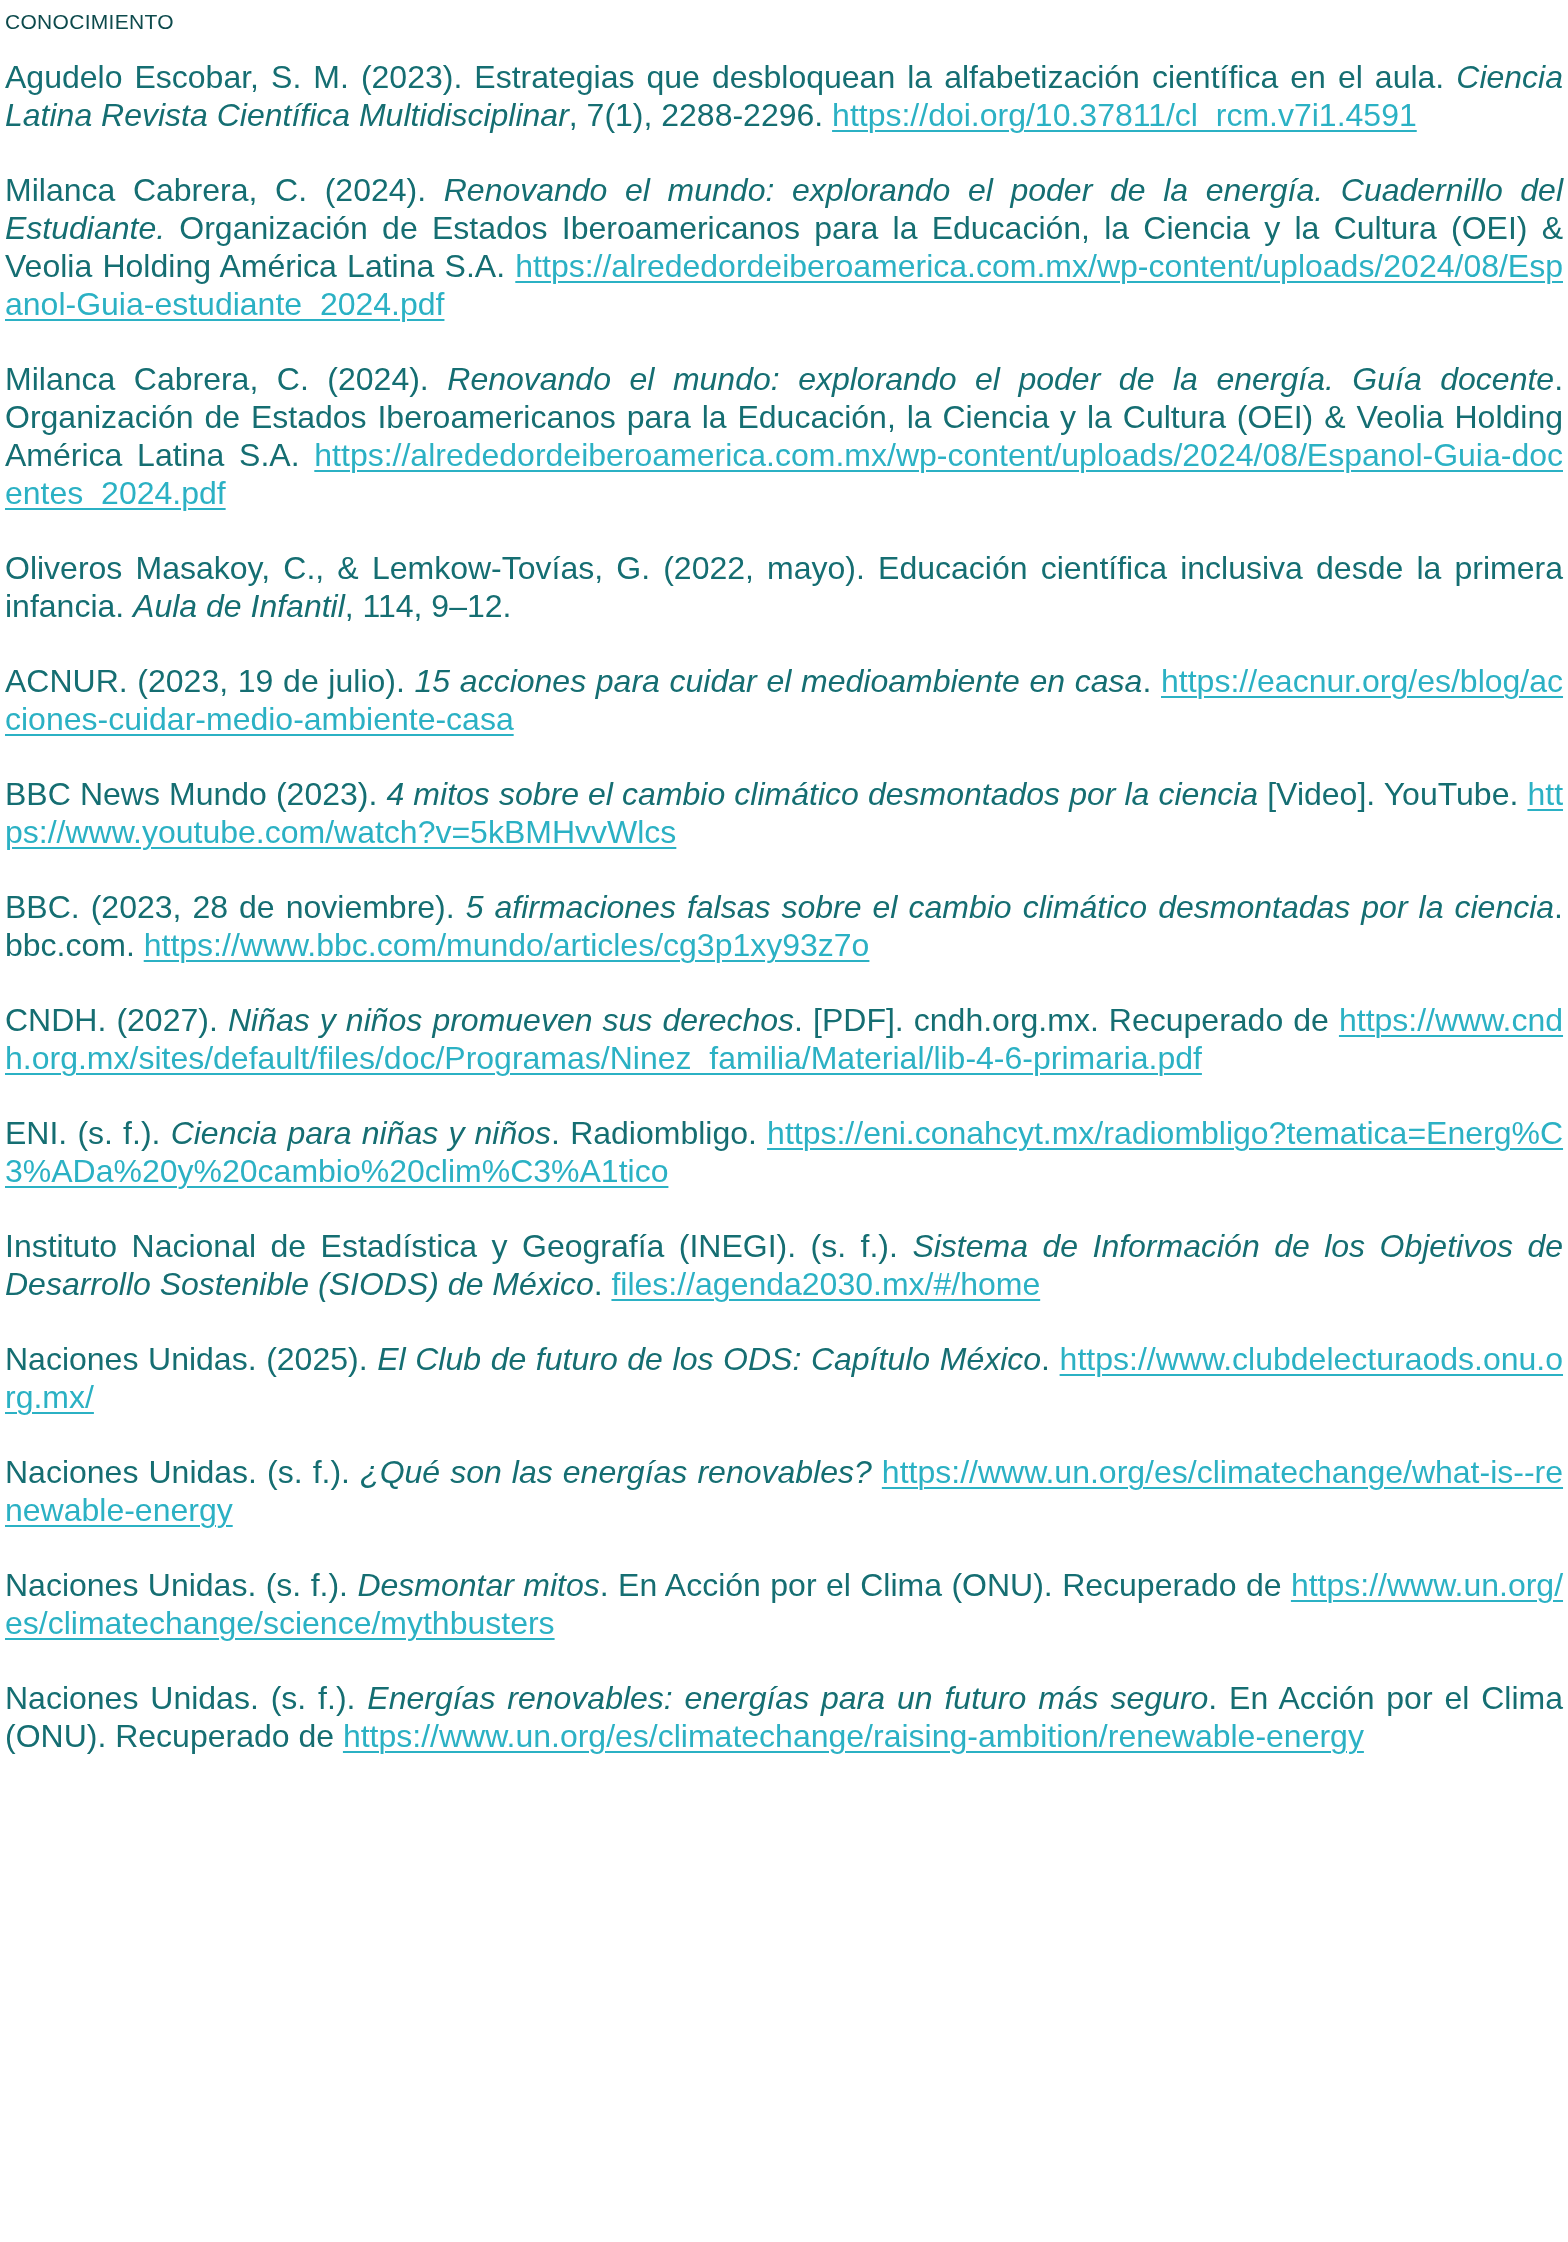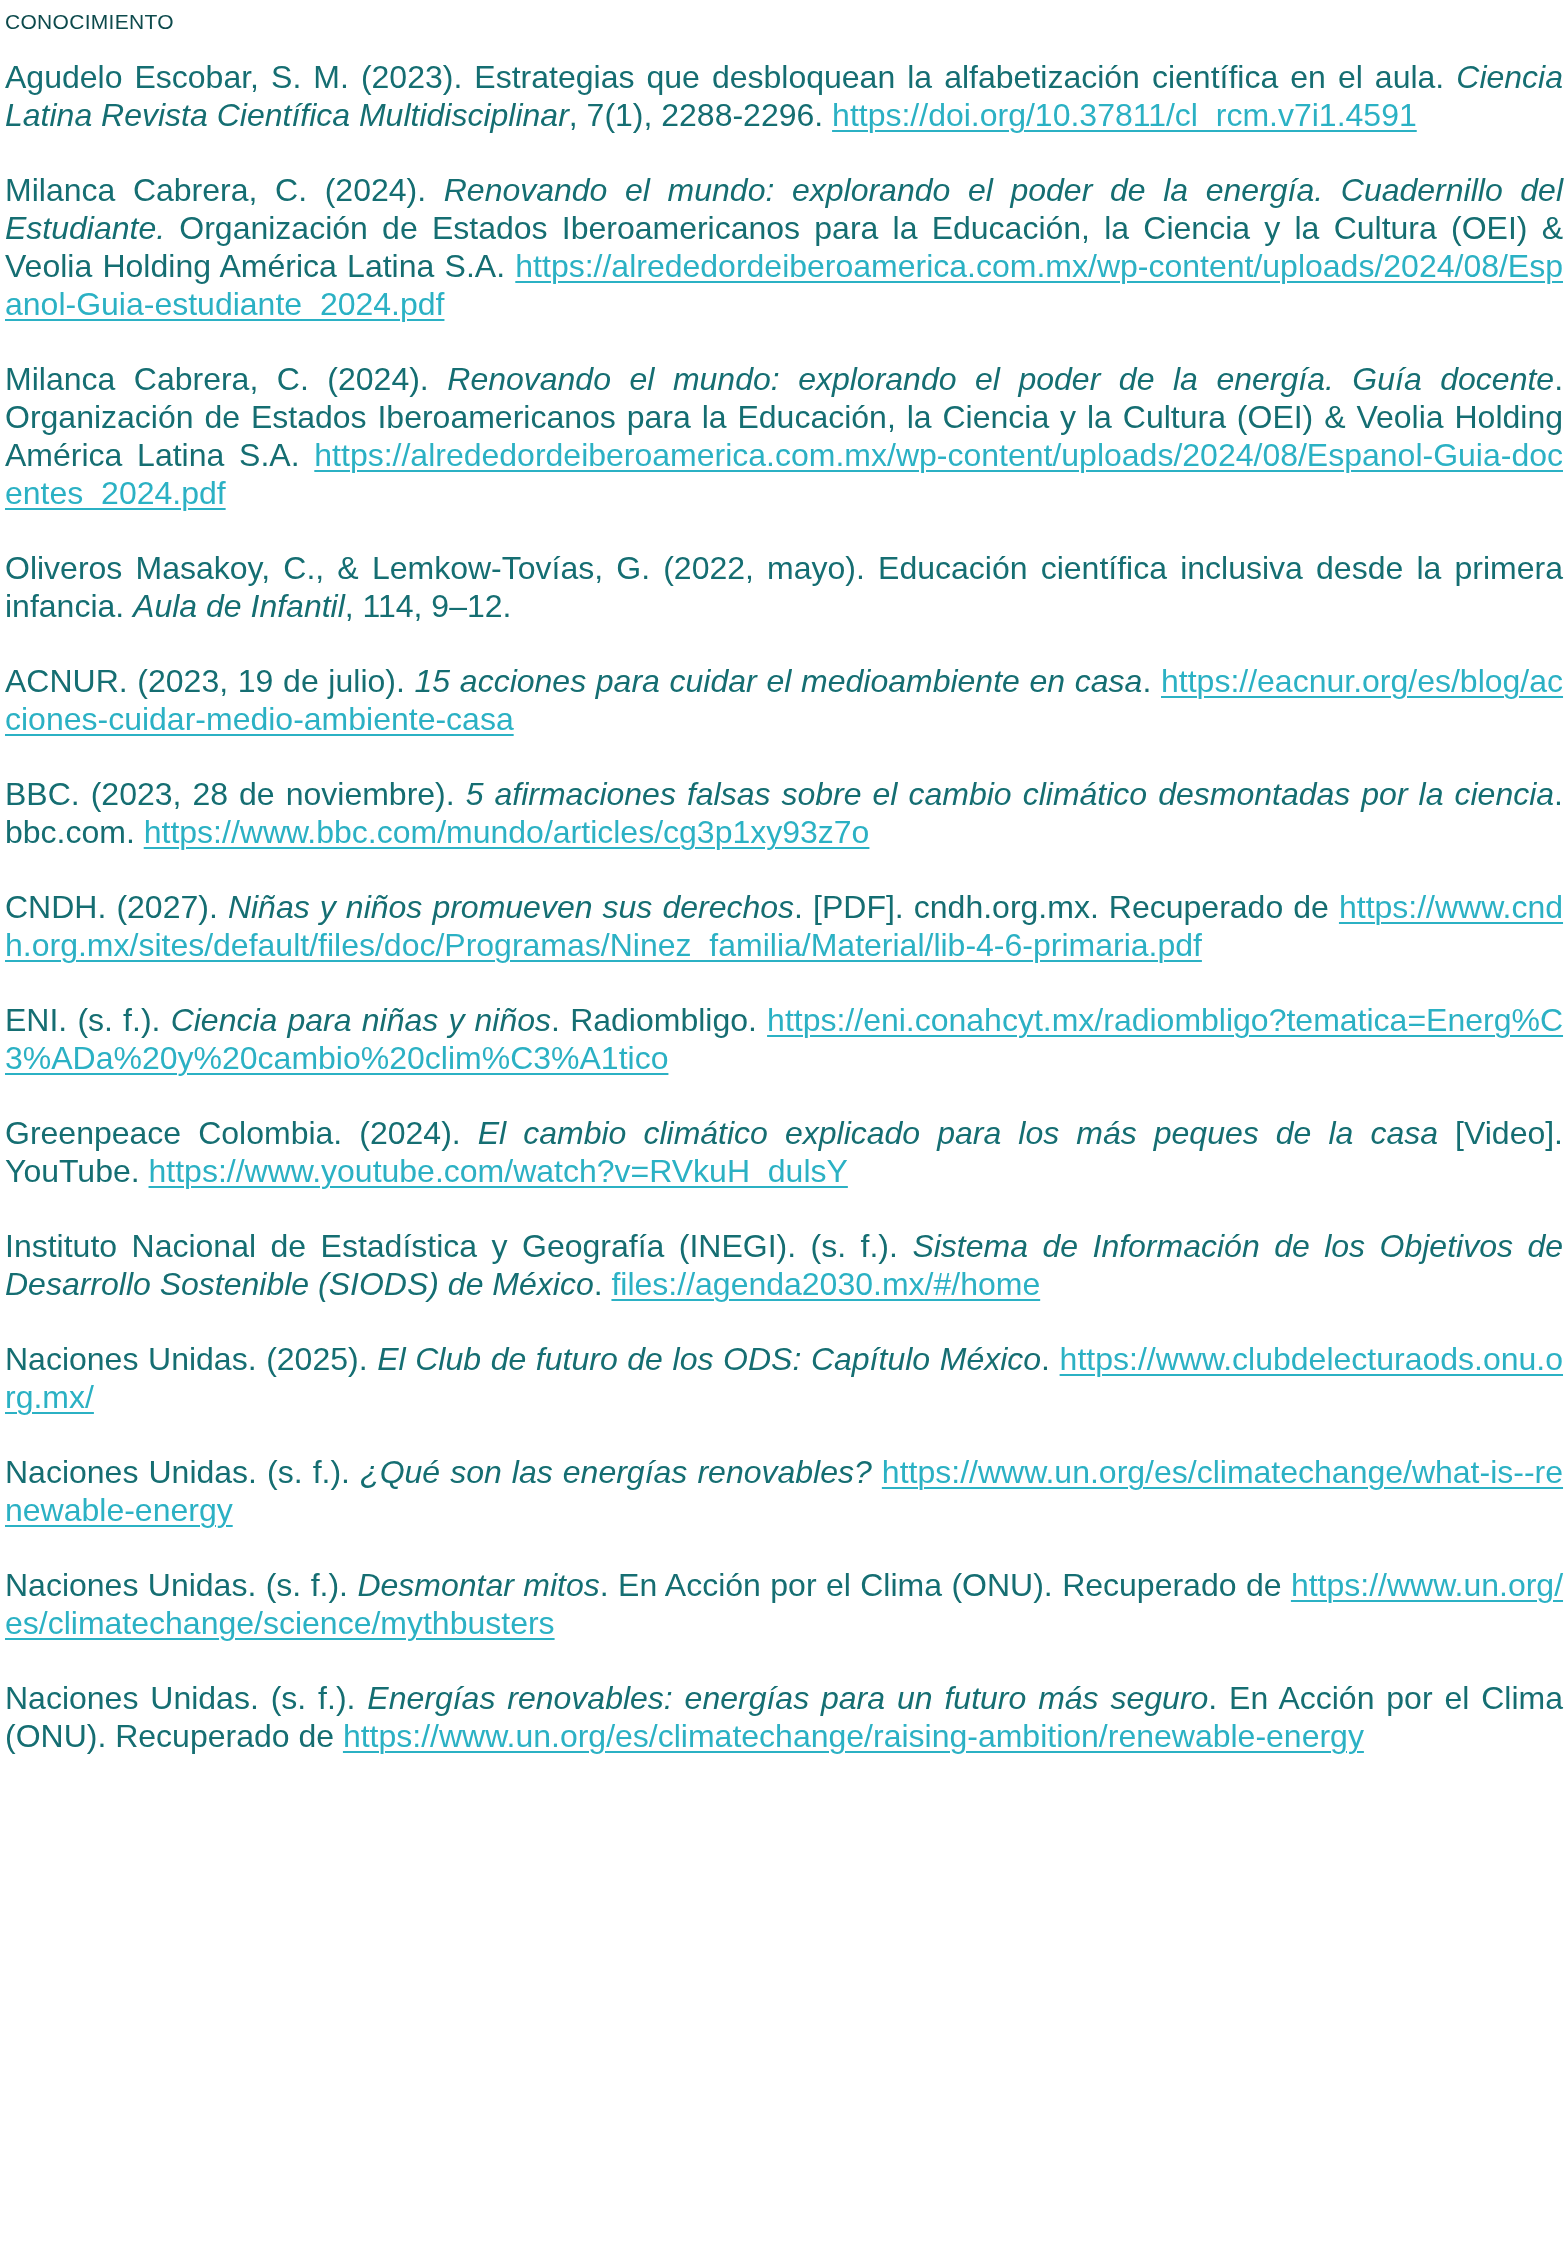--- a/index.html
+++ b/index.html
@@ -46,23 +46,23 @@
 <body>
 
 <main>
   <h1 class="page-title">CONOCIMIENTO</h1>
   <section id="reference-list">
       <p class="ref"><span class="plain">Agudelo Escobar, S. M. (2023). Estrategias que desbloquean la alfabetización científica en el aula. </span><span class="italic">Ciencia Latina Revista Científica Multidisciplinar</span><span class="plain">, 7(1), 2288-2296. </span><a class="link" href="#">https://doi.org/10.37811/cl_rcm.v7i1.4591</a></p>
       <p class="ref"><span class="plain">Milanca Cabrera, C. (2024). </span><span class="italic">Renovando el mundo: explorando el poder de la energía. Cuadernillo del Estudiante.</span><span class="plain"> Organización de Estados Iberoamericanos para la Educación, la Ciencia y la Cultura (OEI) &amp; Veolia Holding América Latina S.A. </span><a class="link" href="#">https://alrededordeiberoamerica.com.mx/wp-content/uploads/2024/08/Espanol-Guia-estudiante_2024.pdf</a></p>
       <p class="ref"><span class="plain">Milanca Cabrera, C. (2024). </span><span class="italic">Renovando el mundo: explorando el poder de la energía. Guía docente</span><span class="plain">. Organización de Estados Iberoamericanos para la Educación, la Ciencia y la Cultura (OEI) &amp; Veolia Holding América Latina S.A. </span><a class="link" href="#">https://alrededordeiberoamerica.com.mx/wp-content/uploads/2024/08/Espanol-Guia-docentes_2024.pdf</a></p>
       <p class="ref"><span class="plain">Oliveros Masakoy, C., &amp; Lemkow-Tovías, G. (2022, mayo). Educación científica inclusiva desde la primera infancia. </span><span class="italic">Aula de Infantil</span><span class="plain">, 114, 9–12.</span></p>
       <p class="ref"><span class="plain">ACNUR. (2023, 19 de julio). </span><span class="italic">15 acciones para cuidar el medioambiente en casa</span><span class="plain">.  </span><a class="link" href="#">https://eacnur.org/es/blog/acciones-cuidar-medio-ambiente-casa</a></p>
+      <p class="ref"><span class="plain">BBC News Mundo (2023). </span><span class="italic">4 mitos sobre el cambio climático desmontados por la ciencia</span><span class="plain"> [Video]. YouTube. </span><a class="link" href="#">https://www.youtube.com/watch?v=5kBMHvvWlcs</a></p>
       <p class="ref"><span class="plain">BBC. (2023, 28 de noviembre). </span><span class="italic">5 afirmaciones falsas sobre el cambio climático desmontadas por la ciencia</span><span class="plain">. bbc.com.  </span><a class="link" href="#">https://www.bbc.com/mundo/articles/cg3p1xy93z7o</a></p>
       <p class="ref"><span class="plain">CNDH. (2027). </span><span class="italic">Niñas y niños promueven sus derechos</span><span class="plain">. [PDF]. cndh.org.mx. Recuperado de </span><a class="link" href="#">https://www.cndh.org.mx/sites/default/files/doc/Programas/Ninez_familia/Material/lib-4-6-primaria.pdf</a></p>
       <p class="ref"><span class="plain">ENI. (s. f.). </span><span class="italic">Ciencia para niñas y niños</span><span class="plain">. Radiombligo. </span><a class="link" href="#">https://eni.conahcyt.mx/radiombligo?tematica=Energ%C3%ADa%20y%20cambio%20clim%C3%A1tico</a></p>
-      <p class="ref"><span class="plain">Greenpeace Colombia. (2024). </span><span class="italic">El cambio climático explicado para los más peques de la casa</span><span class="plain"> [Video]. YouTube. </span><a class="link" href="#">https://www.youtube.com/watch?v=RVkuH_dulsY</a></p>
       <p class="ref"><span class="plain">Instituto Nacional de Estadística y Geografía (INEGI). (s. f.). </span><span class="italic">Sistema de Información de los Objetivos de Desarrollo Sostenible (SIODS) de México</span><span class="plain">.  </span><a class="link" href="#">files://agenda2030.mx/#/home</a></p>
       <p class="ref"><span class="plain">Naciones Unidas. (2025). </span><span class="italic">El Club de futuro de los ODS: Capítulo México</span><span class="plain">.  </span><a class="link" href="#">https://www.clubdelecturaods.onu.org.mx/</a></p>
       <p class="ref"><span class="plain">Naciones Unidas. (s. f.). </span><span class="italic">¿Qué son las energías renovables?</span><span class="plain">  </span><a class="link" href="#">https://www.un.org/es/climatechange/what-is--renewable-energy</a></p>
       <p class="ref"><span class="plain">Naciones Unidas. (s. f.). </span><span class="italic">Desmontar mitos</span><span class="plain">. En Acción por el Clima (ONU). Recuperado de </span><a class="link" href="#">https://www.un.org/es/climatechange/science/mythbusters</a></p>
       <p class="ref"><span class="plain">Naciones Unidas. (s. f.). </span><span class="italic">Energías renovables: energías para un futuro más seguro</span><span class="plain">. En Acción por el Clima (ONU). Recuperado de </span><a class="link" href="#">https://www.un.org/es/climatechange/raising-ambition/renewable-energy</a></p>
     </section>
 </main>
 
 </body></html>

